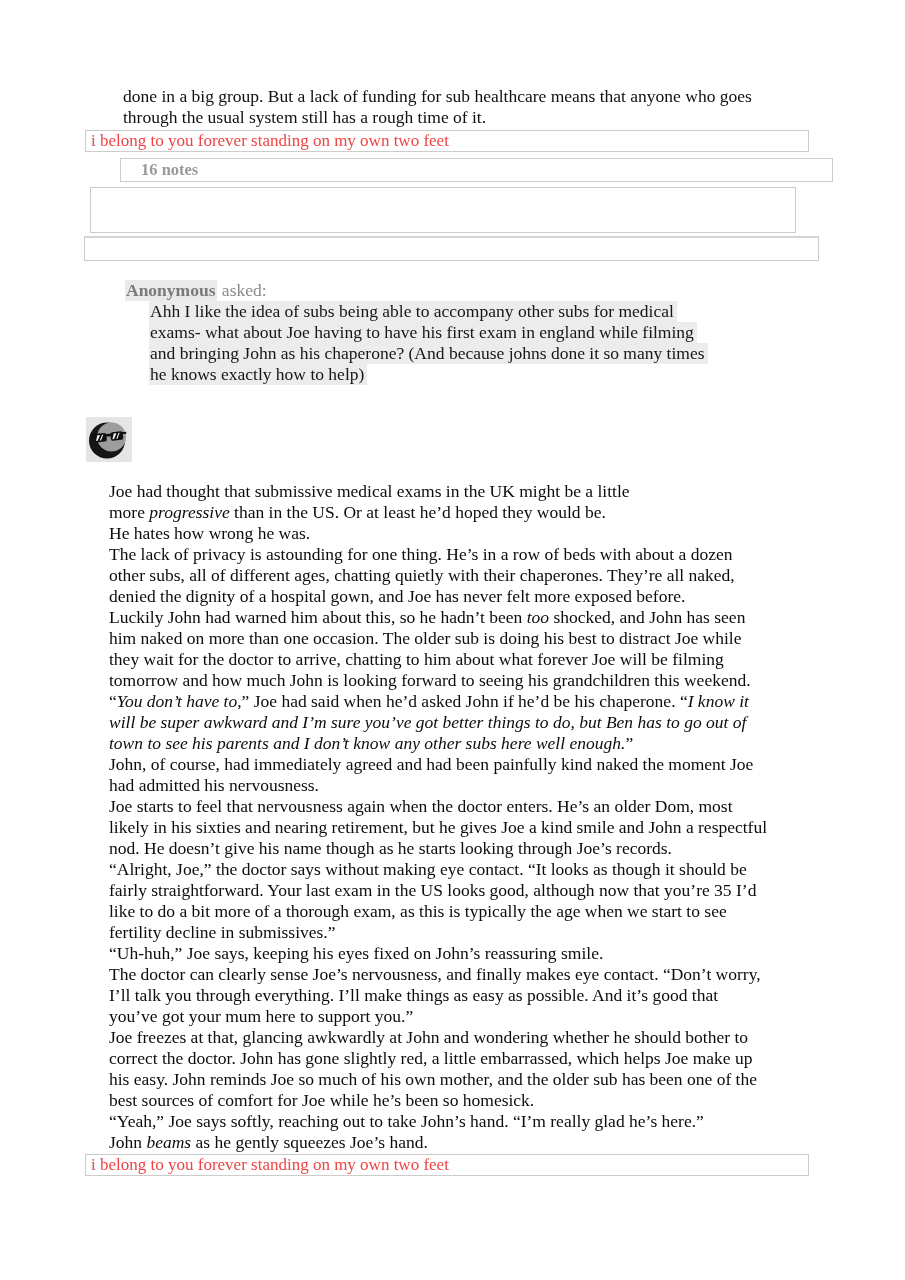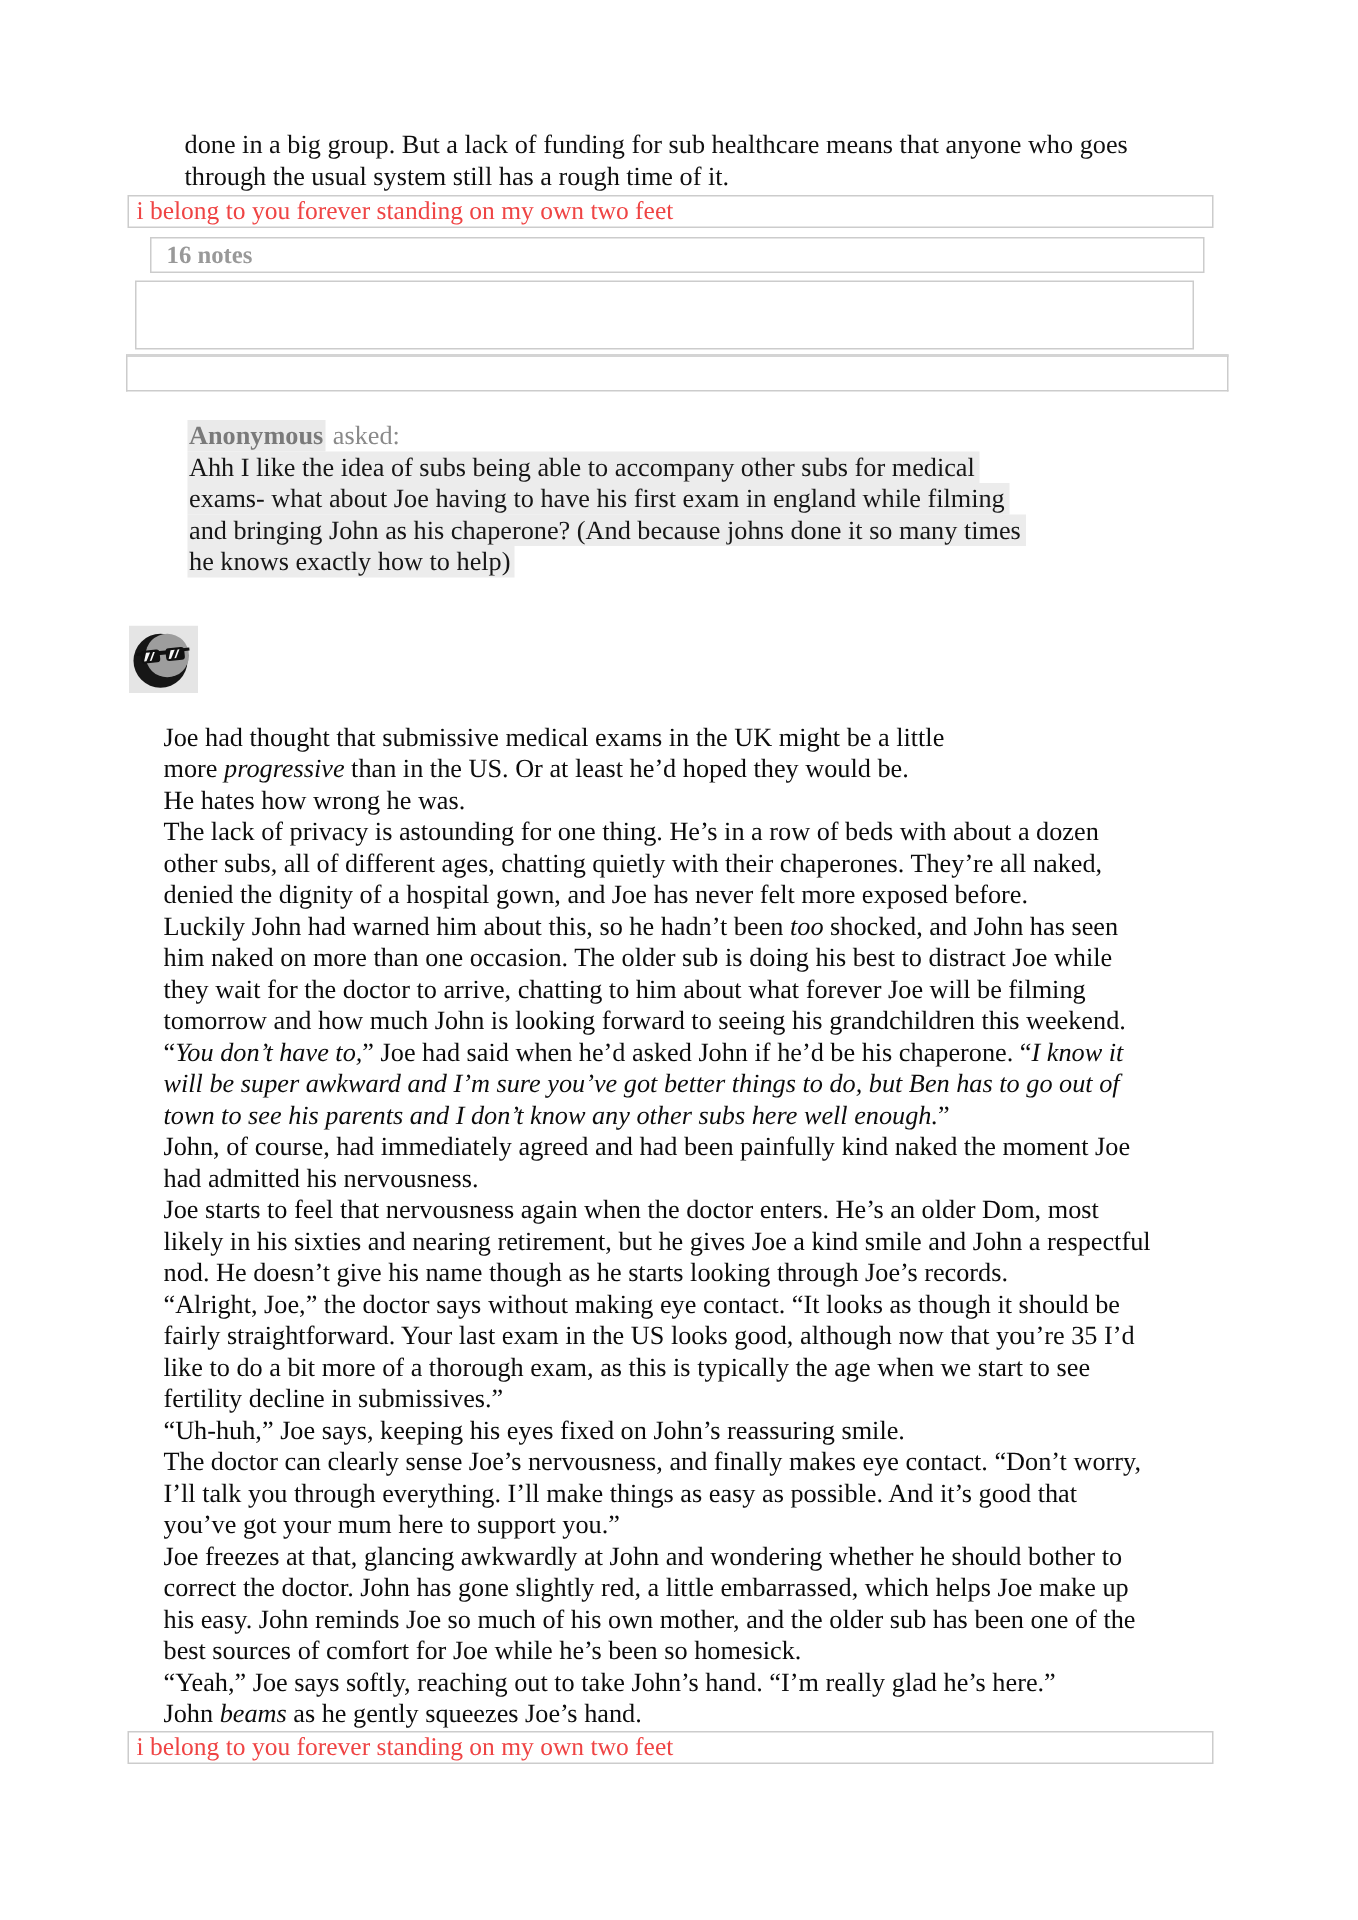--- a/index.html
+++ b/index.html
@@ -14,41 +14,41 @@
   }
   .tag-bar {
     position:absolute; left:85px; width:717px; height:20px;
     border:1px solid #cccccc; background:#ffffff;
     color:#ef4444; font-size:17px; line-height:20px;
     padding-left:5px; overflow:hidden; white-space:nowrap;
   }
   .tag-bar.top { top:130px; }
   .tag-bar.bottom { top:1154px; }
   .notes-bar {
-    position:absolute; left:100px; top:158px; width:691px; height:22px;
+    position:absolute; left:120px; top:158px; width:691px; height:22px;
     border:1px solid #cccccc; background:#ffffff;
     color:#999999; font-weight:bold; font-size:16.5px; line-height:22px;
-    padding-left:10px; overflow:hidden;
+    padding-left:20px; overflow:hidden;
   }
   .empty-box-a {
     position:absolute; left:90px; top:187px; width:704px; height:44px;
     border:1px solid #cccccc; background:#ffffff;
   }
   .empty-box-b {
     position:absolute; left:84px; top:236px; width:733px; height:22px;
     border:1px solid #cccccc; border-top:2px solid #d4d4d4; background:#ffffff;
   }
   .ask {
     position:absolute; left:125px; top:280px; width:620px;
     font-size:17.5px; line-height:21px;
   }
   .ask-header { height:21px; }
   .ask-author { font-weight:bold; color:#7a7a7a; background:#eaeaea; padding:0 2px 1px 1px;text-align:center; }
   .ask-asked  { color:#8a8a8a; }
-  .ask-line   { height:21px; white-space:nowrap; }
+  .ask-line   { height:21px; white-space:nowrap;margin-left:24px; }
   .ask-line .hl { background:#ececec; color:#161616; padding:0 3px 1px 1px; }
   .avatar-btn {
     position:absolute; left:86px; top:417px; width:46px; height:45px; cursor:pointer;
   }
   .avatar-btn svg { display:block; }
   .story {
     position:absolute; left:109px; top:481px; width:700px;
     font-size:17.5px; line-height:21px; color:#0c0c0c;
   }
   .story-line { height:21px; white-space:nowrap; }

